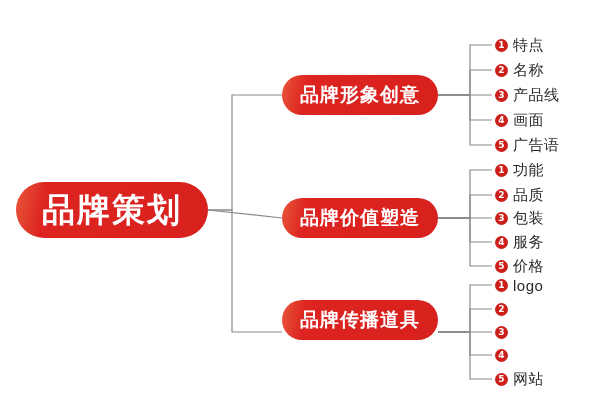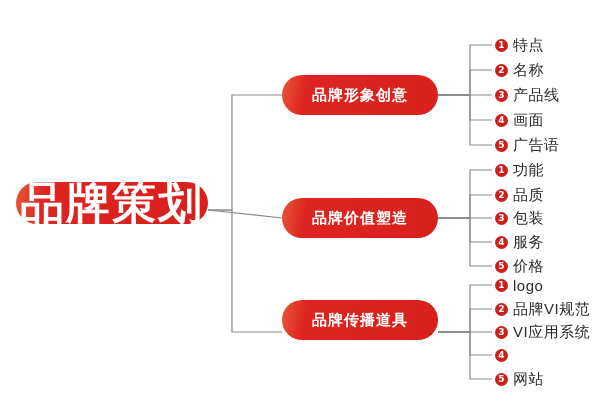--- a/index.html
+++ b/index.html
@@ -31,29 +31,29 @@
     color: #ffffff;
     white-space: nowrap;
     background: linear-gradient(100deg, #e8563a 0%, #dd2420 16%, #d8201d 100%);
     border-radius: 999px;
     letter-spacing: 1px;
   }
   .node-root {
     left: 16px;
     top: 182px;
     width: 192px;
-    height: 42px;
-    font-size: 44px;
+    height: 56px;
+    font-size: 33px;
     font-weight: bold;
     letter-spacing: 2px;
   }
   .node-branch {
     width: 156px;
     height: 40px;
-    font-size: 15px;
+    font-size: 19px;
     font-weight: bold;
   }
   .node-branch.b0 { left: 282px; top: 75px; }
   .node-branch.b1 { left: 282px; top: 198px; }
   .node-branch.b2 { left: 282px; top: 300px; }
 
   .leaf {
     position: absolute;
     left: 495px;
     display: flex;
@@ -170,25 +170,23 @@
     <span class="bullet">5</span>
     <span class="leaf-label">价格</span>
   </div>
 
   <div class="leaf" style="top:275px">
     <span class="bullet">1</span>
     <span class="leaf-label">logo</span>
   </div>
   <div class="leaf" style="top:299px">
     <span class="bullet">2</span>
-    <span class="leaf-label">品牌VI规范</span>
   </div>
   <div class="leaf" style="top:322px">
     <span class="bullet">3</span>
-    <span class="leaf-label">VI应用系统</span>
   </div>
   <div class="leaf" style="top:345px">
     <span class="bullet">4</span>
   </div>
   <div class="leaf" style="top:369px">
     <span class="bullet">5</span>
     <span class="leaf-label">网站</span>
   </div>
 
 </div>

